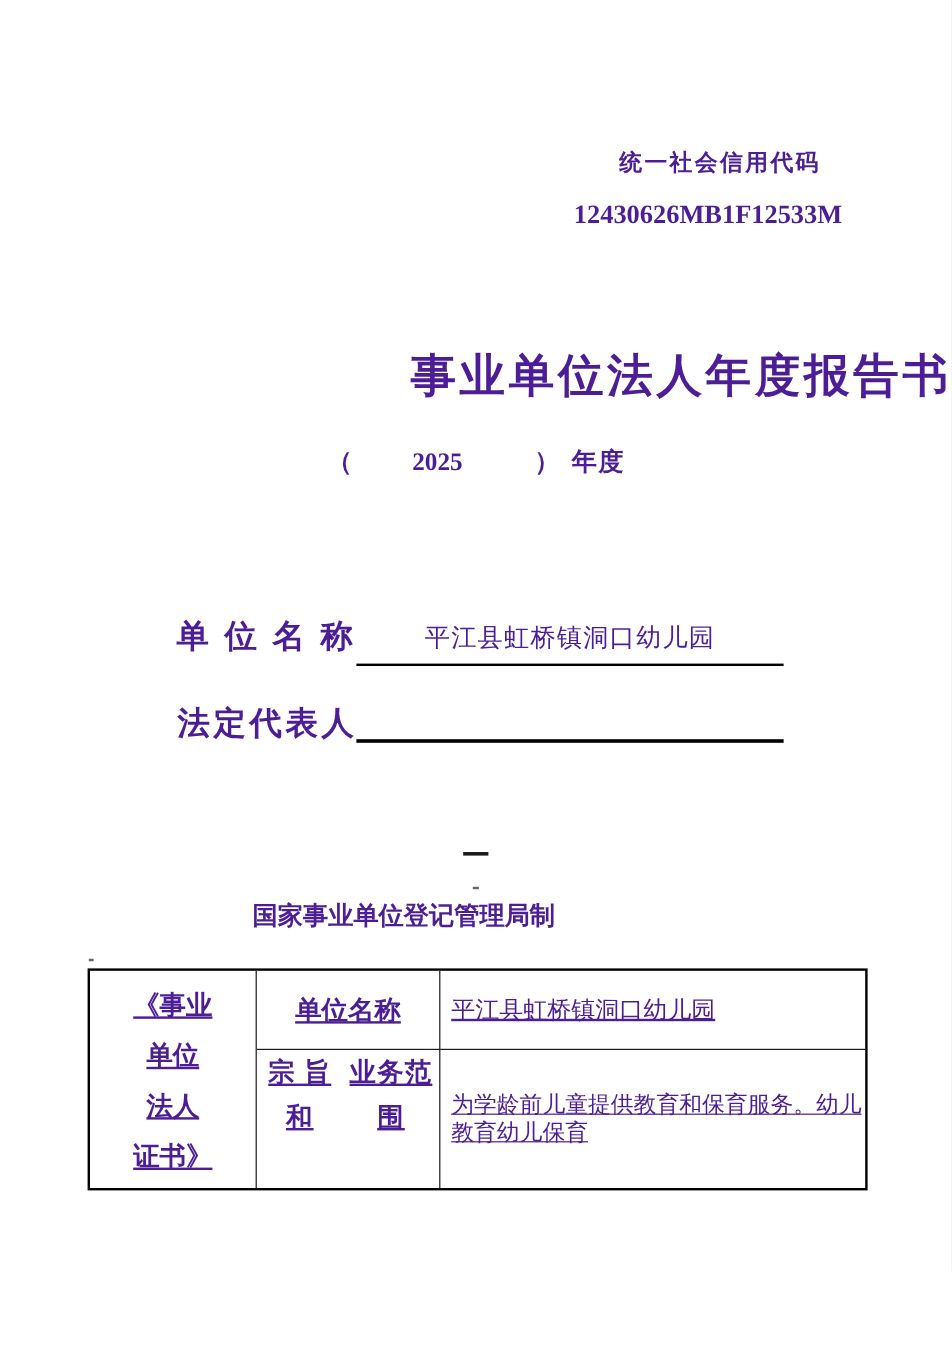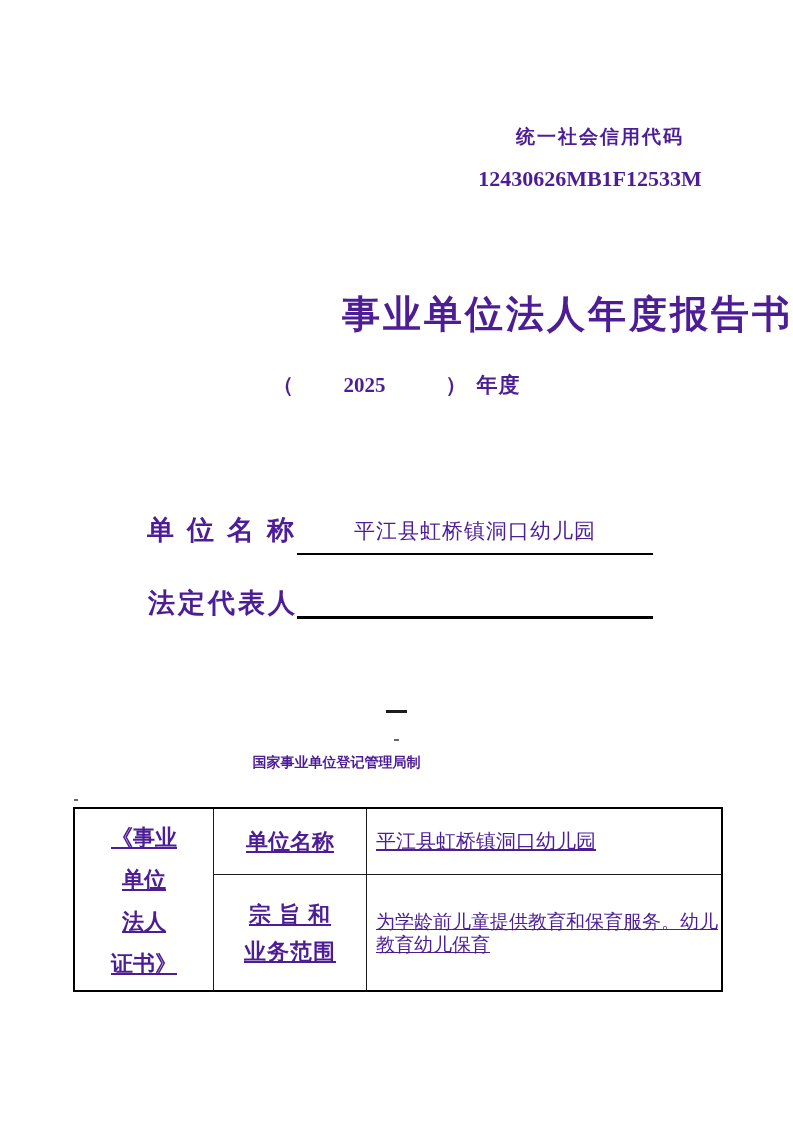--- a/index.html
+++ b/index.html
@@ -75,21 +75,21 @@
   
   .separator-dash {
     left:386px; top:710px; width:21px; height:3px; background:#1c1c1c;
   }
   .stray-mark { background:#666; }
   .stray-mark-center { left:394px; top:739px; width:5px; height:2px; }
   .stray-mark-table  { left:74px;  top:799px; width:4px; height:2px; }
   .publisher {
     left:0; top:750px; width:673px;
     text-align:center;
-    font-weight:bold; font-size:14px; line-height:26px;
+    font-weight:bold; font-size:21px; line-height:26px;
     font-family:"Liberation Serif", serif;
   }
 
   
   .cert-table {
     left:73px; top:807px; width:650px; height:185px;
     box-sizing:border-box;
     border:2px solid #000;
     display:grid;
     grid-template-columns:139px 153px auto;
@@ -116,21 +116,21 @@
   .cell-r1-value {
     grid-column:3; grid-row:1;
     border-bottom:1px solid #1a1a1a;
     display:flex; align-items:center;
     padding-left:9px;
     font-size:20px;
   }
   .cell-r2-label {
     grid-column:2; grid-row:2;
     border-right:1px solid #1a1a1a;
-    display:flex; flex-direction:column; justify-content:center;
+    display:flex; flex-direction:row; justify-content:center;
     text-align:center;
     font-weight:bold; font-size:22px; line-height:37px;
     letter-spacing:1px;
     font-family:"Liberation Serif", serif;
   }
   .cell-r2-value {
     grid-column:3; grid-row:2;
     display:flex; flex-direction:column; justify-content:center;
     padding-left:9px; padding-right:0;
     font-size:19px; line-height:23px;

